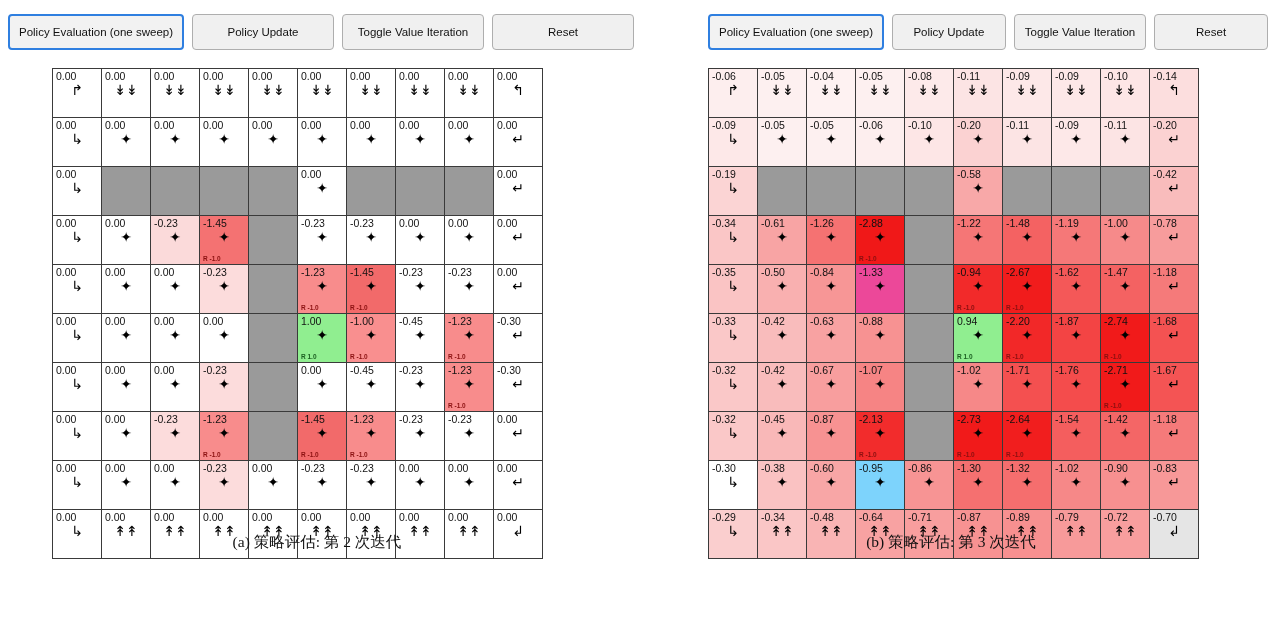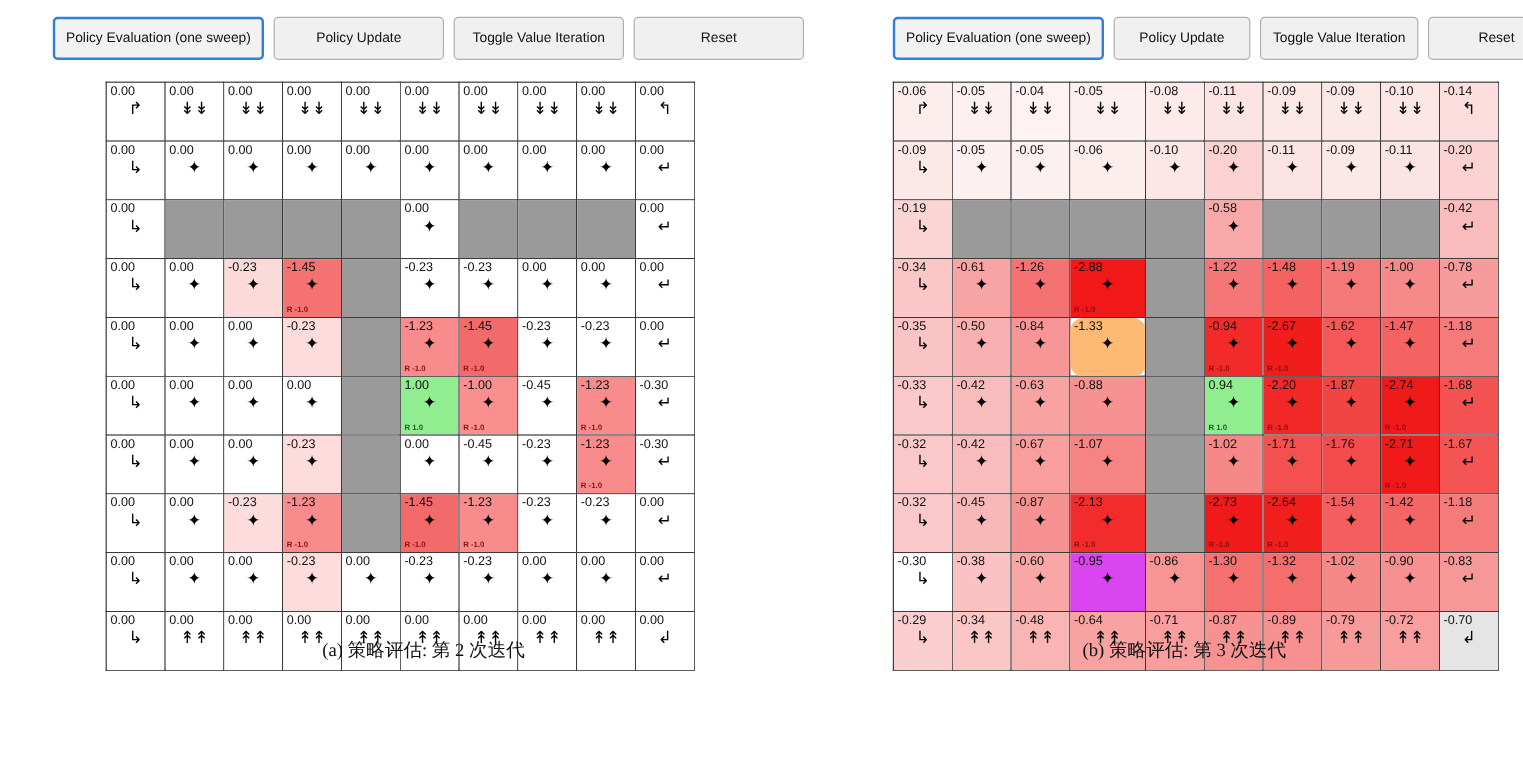--- a/index.html
+++ b/index.html
@@ -11,21 +11,20 @@
     width: 1269px;
     height: 637px;
     font-family: "Liberation Sans", sans-serif;
     position: relative;
     overflow: hidden;
   }
   .panels {
     display: flex;
     flex-direction: row;
     width: 1078px;
-    margin-left: 36px;
   }
   .panel {
     width: 634px;
     position: relative;
   }
   .toolbar {
     display: flex;
     gap: 8px;
     padding: 14px 0 0 0;
     justify-content: flex-start;
@@ -696,21 +695,21 @@
                 <div class="cell-arrow">↳</div>
               </td>
               <td style="background: rgb(249, 176, 176);">
                 <div class="cell-val">-0.50</div>
                 <div class="cell-arrow">✦</div>
               </td>
               <td style="background: rgb(247, 150, 150);">
                 <div class="cell-val">-0.84</div>
                 <div class="cell-arrow">✦</div>
               </td>
-              <td style="background: #fdba74; border-radius: 11px;">
+              <td style="background: #ec4899;">
                 <div class="cell-val">-1.33</div>
                 <div class="cell-arrow">✦</div>
               </td>
               <td class="wall"></td>
               <td style="background: rgb(242, 42, 42);">
                 <div class="cell-val">-0.94</div>
                 <div class="cell-arrow">✦</div>
                 <div class="cell-reward neg">R -1.0</div>
               </td>
               <td style="background: rgb(241, 28, 28);">
@@ -861,21 +860,21 @@
                 <div class="cell-arrow">↳</div>
               </td>
               <td style="background: rgb(250, 194, 194);">
                 <div class="cell-val">-0.38</div>
                 <div class="cell-arrow">✦</div>
               </td>
               <td style="background: rgb(248, 166, 166);">
                 <div class="cell-val">-0.60</div>
                 <div class="cell-arrow">✦</div>
               </td>
-              <td style="background: #d946ef; padding-left: 14px;">
+              <td style="background: #7dd3fc;">
                 <div class="cell-val">-0.95</div>
                 <div class="cell-arrow">✦</div>
               </td>
               <td style="background: rgb(247, 148, 148);">
                 <div class="cell-val">-0.86</div>
                 <div class="cell-arrow">✦</div>
               </td>
               <td style="background: rgb(245, 112, 112);">
                 <div class="cell-val">-1.30</div>
                 <div class="cell-arrow">✦</div>

